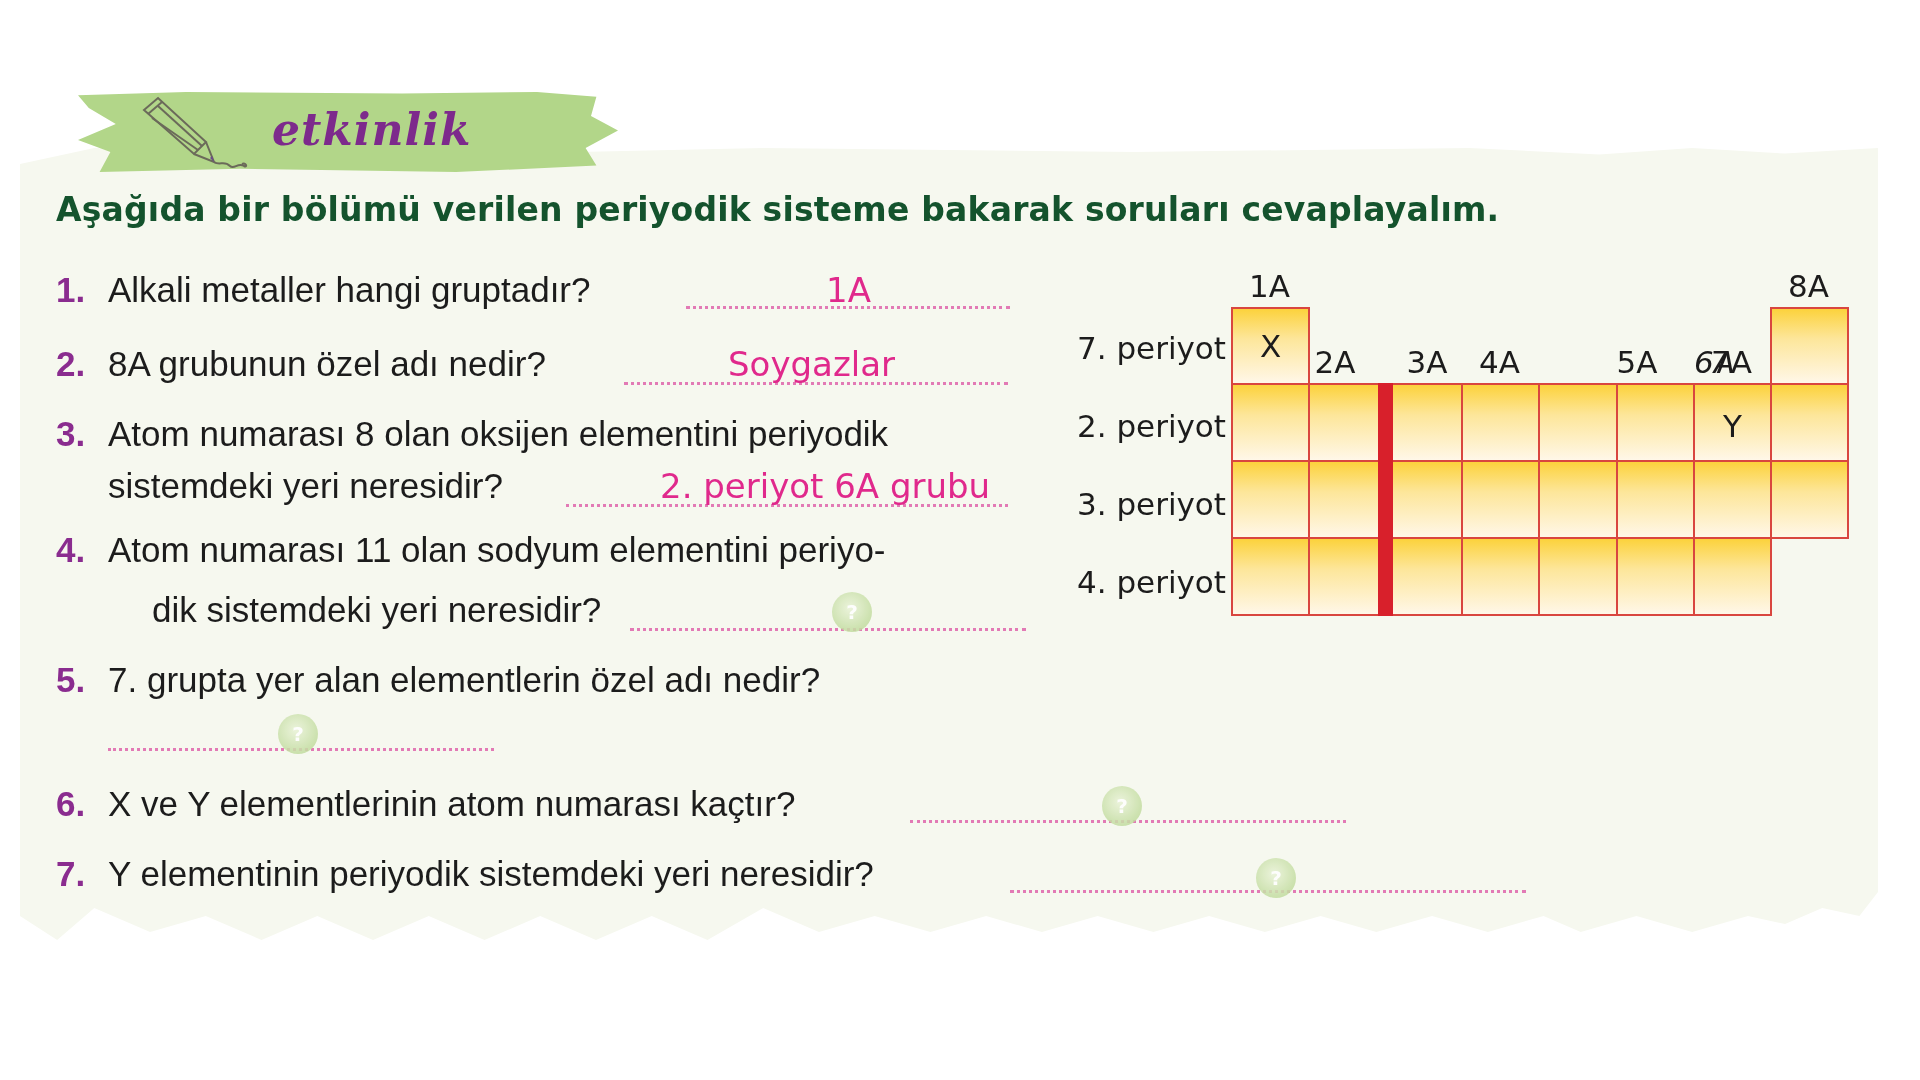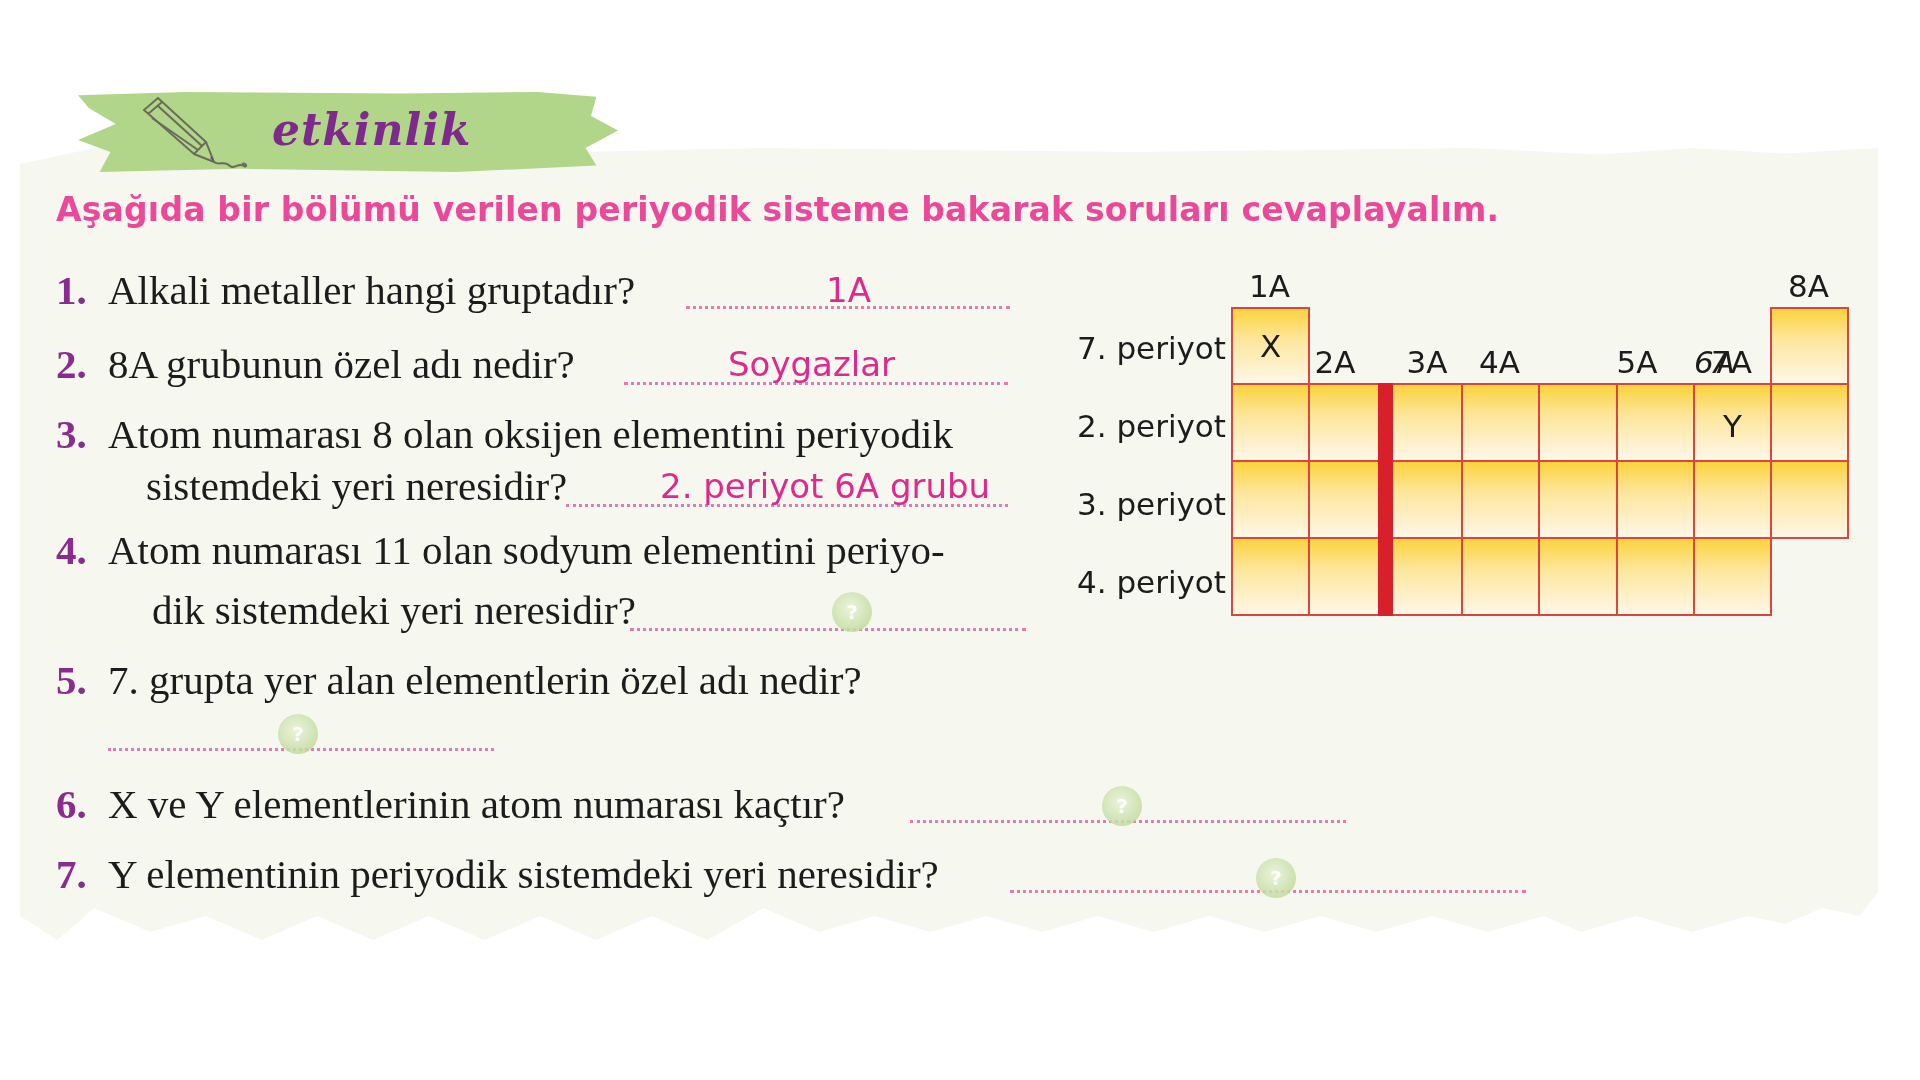--- a/index.html
+++ b/index.html
@@ -22,24 +22,24 @@
     position:absolute; left:78px; top:92px; width:540px; height:80px;
     background:#b2d689;
     clip-path: polygon(0 4%, 20% 0, 60% 2%, 85% 0, 96% 6%, 95% 30%, 100% 48%, 94% 70%, 96% 92%, 70% 100%, 30% 96%, 4% 100%, 6% 75%, 0 60%, 7% 40%, 2% 20%);
   }
   .banner-title {
     position:absolute; left:272px; top:104px; font-size:44px; font-weight:bold;
     color:#7d2a8c; font-family:"DejaVu Serif", serif; font-style:italic; letter-spacing:1px;
   }
   .pencil { position:absolute; left:138px; top:96px; }
   .instruction {
-    position:absolute; left:56px; top:190px; font-size:33px; font-weight:bold; color:#ec4899;
+    position:absolute; left:56px; top:190px; font-size:33px; font-weight:bold; color:#14532d;
     font-family:"DejaVu Sans", sans-serif; letter-spacing:0.2px;
   }
-  .q { position:absolute; font-size:41px; color:#1c1c1c; font-family:Liberation Serif, serif; line-height:52px; }
+  .q { position:absolute; font-size:35px; color:#1c1c1c; font-family:Liberation Sans, sans-serif; line-height:52px; }
   .qnum { color:#8a2c8f; font-weight:bold; display:inline-block; width:52px; }
   .qtext { }
   .dots {
     position:absolute; height:0; border-bottom:3px dotted #e27ab5;
   }
   .answer {
     position:absolute; font-size:34px; color:#e0298c; font-family:"DejaVu Sans", sans-serif; line-height:40px; white-space:nowrap;
   }
   .hint {
     position:absolute; width:40px; height:40px; border-radius:50%;
@@ -88,21 +88,21 @@
 
 <div class="q" style="left:56px; top:338px;">
   <span class="qnum">2.</span><span class="qtext">8A grubunun özel adı nedir?</span>
 </div>
 <div class="dots" style="left:624px; top:382px; width:384px;"></div>
 <div class="answer" style="left:728px; top:344px;">Soygazlar</div>
 
 <div class="q" style="left:56px; top:408px;">
   <span class="qnum">3.</span><span class="qtext">Atom numarası 8 olan oksijen elementini periyodik</span>
 </div>
-<div class="q" style="left:108px; top:460px;margin-left:38px;">sistemdeki yeri neresidir?</div>
+<div class="q" style="left:108px; top:460px;">sistemdeki yeri neresidir?</div>
 <div class="dots" style="left:566px; top:504px; width:442px;"></div>
 <div class="answer" style="left:660px; top:466px;text-align:center;">2. periyot 6A grubu</div>
 
 <div class="q" style="left:56px; top:524px;">
   <span class="qnum">4.</span><span class="qtext">Atom numarası 11 olan sodyum elementini periyo-</span>
 </div>
 <div class="q" style="left:108px; top:584px;margin-left:44px;">dik sistemdeki yeri neresidir?</div>
 <div class="dots" style="left:630px; top:628px; width:396px;"></div>
 <div class="hint" style="left:832px; top:592px;">?</div>
 

